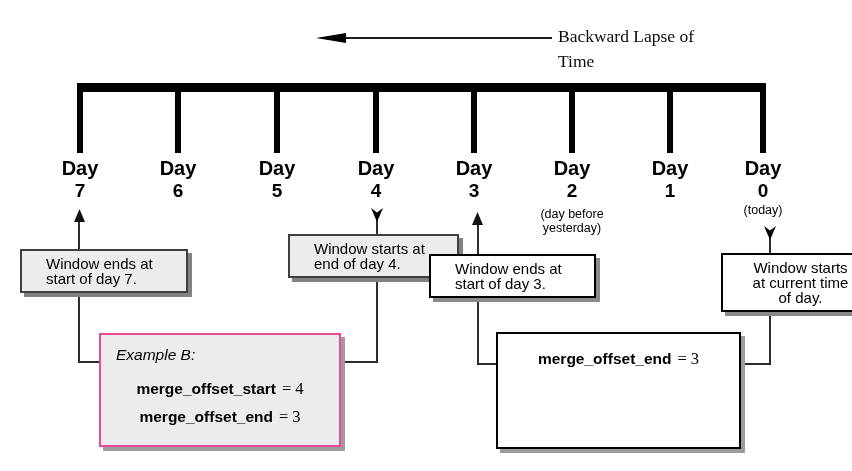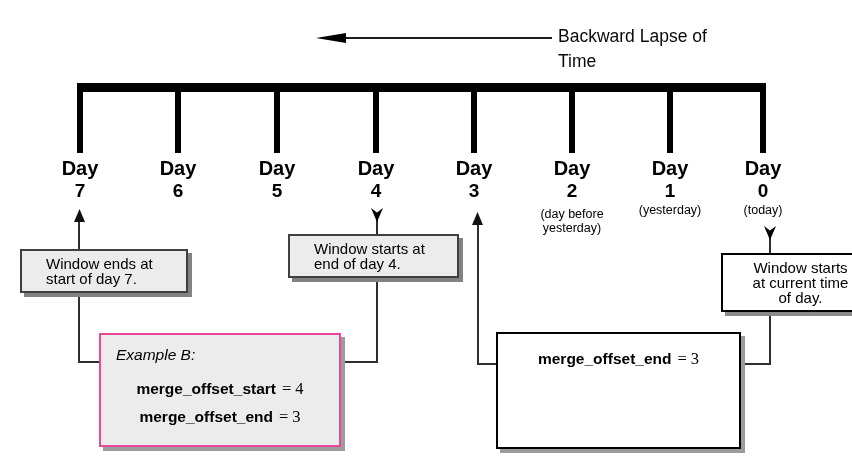--- a/index.html
+++ b/index.html
@@ -11,21 +11,21 @@
   .bar,.tick{position:absolute;background:#000;}
   .bar{left:77px;top:83px;width:689px;height:9px;}
   .tick{top:83px;width:6px;height:70px;}
   .shaft{position:absolute;width:2px;background:#2e2e2e;z-index:1;}
   .hconn{position:absolute;height:2px;background:#2e2e2e;z-index:1;}
   .arrowhead{position:absolute;z-index:2;}
   
   .top-shaft{position:absolute;left:344px;top:37px;width:208px;height:2px;background:#1c1c1c;}
   .title{
     position:absolute;left:558px;top:24px;width:200px;
-    font-size:17.5px;line-height:25px;white-space:pre-line;color:#0a0a0a;
+    font-size:17.5px;line-height:25px;white-space:pre-line;color:#0a0a0a;font-family:Liberation Serif, serif;
   }
   
   .day{position:absolute;top:157px;width:120px;text-align:center;}
   .day-word{font-weight:bold;font-size:20px;line-height:23px;}
   .day-num{font-weight:bold;font-size:19px;line-height:21px;}
   .day-note{font-size:12.5px;line-height:13.5px;margin-top:3px;}
   .day-note.narrow{width:88px;margin:7px auto 0;}
   
   .callout{
     position:absolute;z-index:3;padding:5px 24px;
@@ -87,21 +87,20 @@
     <div class="day-num">3</div>
   </div>
   <div class="day" style="left:512px;">
     <div class="day-word">Day</div>
     <div class="day-num">2</div>
     <div class="day-note narrow">(day before yesterday)</div>
   </div>
   <div class="day" style="left:610px;">
     <div class="day-word">Day</div>
     <div class="day-num">1</div>
-    <div class="day-note">(yesterday)</div>
   </div>
   <div class="day" style="left:703px;">
     <div class="day-word">Day</div>
     <div class="day-num">0</div>
     <div class="day-note">(today)</div>
   </div>
 
   <svg class="arrowhead" style="left:74px;top:209px;" width="11" height="13">
     <polygon points="5.5,0 0,13 11,13" fill="#111"></polygon>
   </svg>
@@ -119,20 +118,21 @@
   <div class="shaft" style="left:376px;top:219px;height:144px;"></div>
   <div class="shaft" style="left:477px;top:223px;height:142px;"></div>
   <div class="shaft" style="left:769px;top:237px;height:128px;"></div>
   <div class="hconn" style="left:78px;top:361px;width:23px;"></div>
   <div class="hconn" style="left:336px;top:361px;width:42px;"></div>
   <div class="hconn" style="left:477px;top:363px;width:21px;"></div>
   <div class="hconn" style="left:736px;top:363px;width:35px;"></div>
 
   <div class="callout gray" style="left:20px;top:249px;width:116px;">Window ends at start of day 7.</div>
   <div class="callout gray" style="left:288px;top:234px;width:119px;">Window starts at end of day 4.</div>
+  <div class="callout white" style="left:429px;top:254px;width:115px;">Window ends at start of day 3.</div>
   <div class="callout white" style="left:721px;top:253px;width:107px;text-align:center;">Window starts at current time of day.</div>
 
   <div class="example gray" style="left:99px;top:333px;width:238px;height:110px;">
     <div class="ex-heading">Example B:</div>
     <div class="ex-row">
       <span class="ex-var">merge_offset_start</span><span class="ex-op">=</span><span class="ex-val">4</span>
     </div>
     <div class="ex-row">
       <span class="ex-var">merge_offset_end</span><span class="ex-op">=</span><span class="ex-val">3</span>
     </div>

